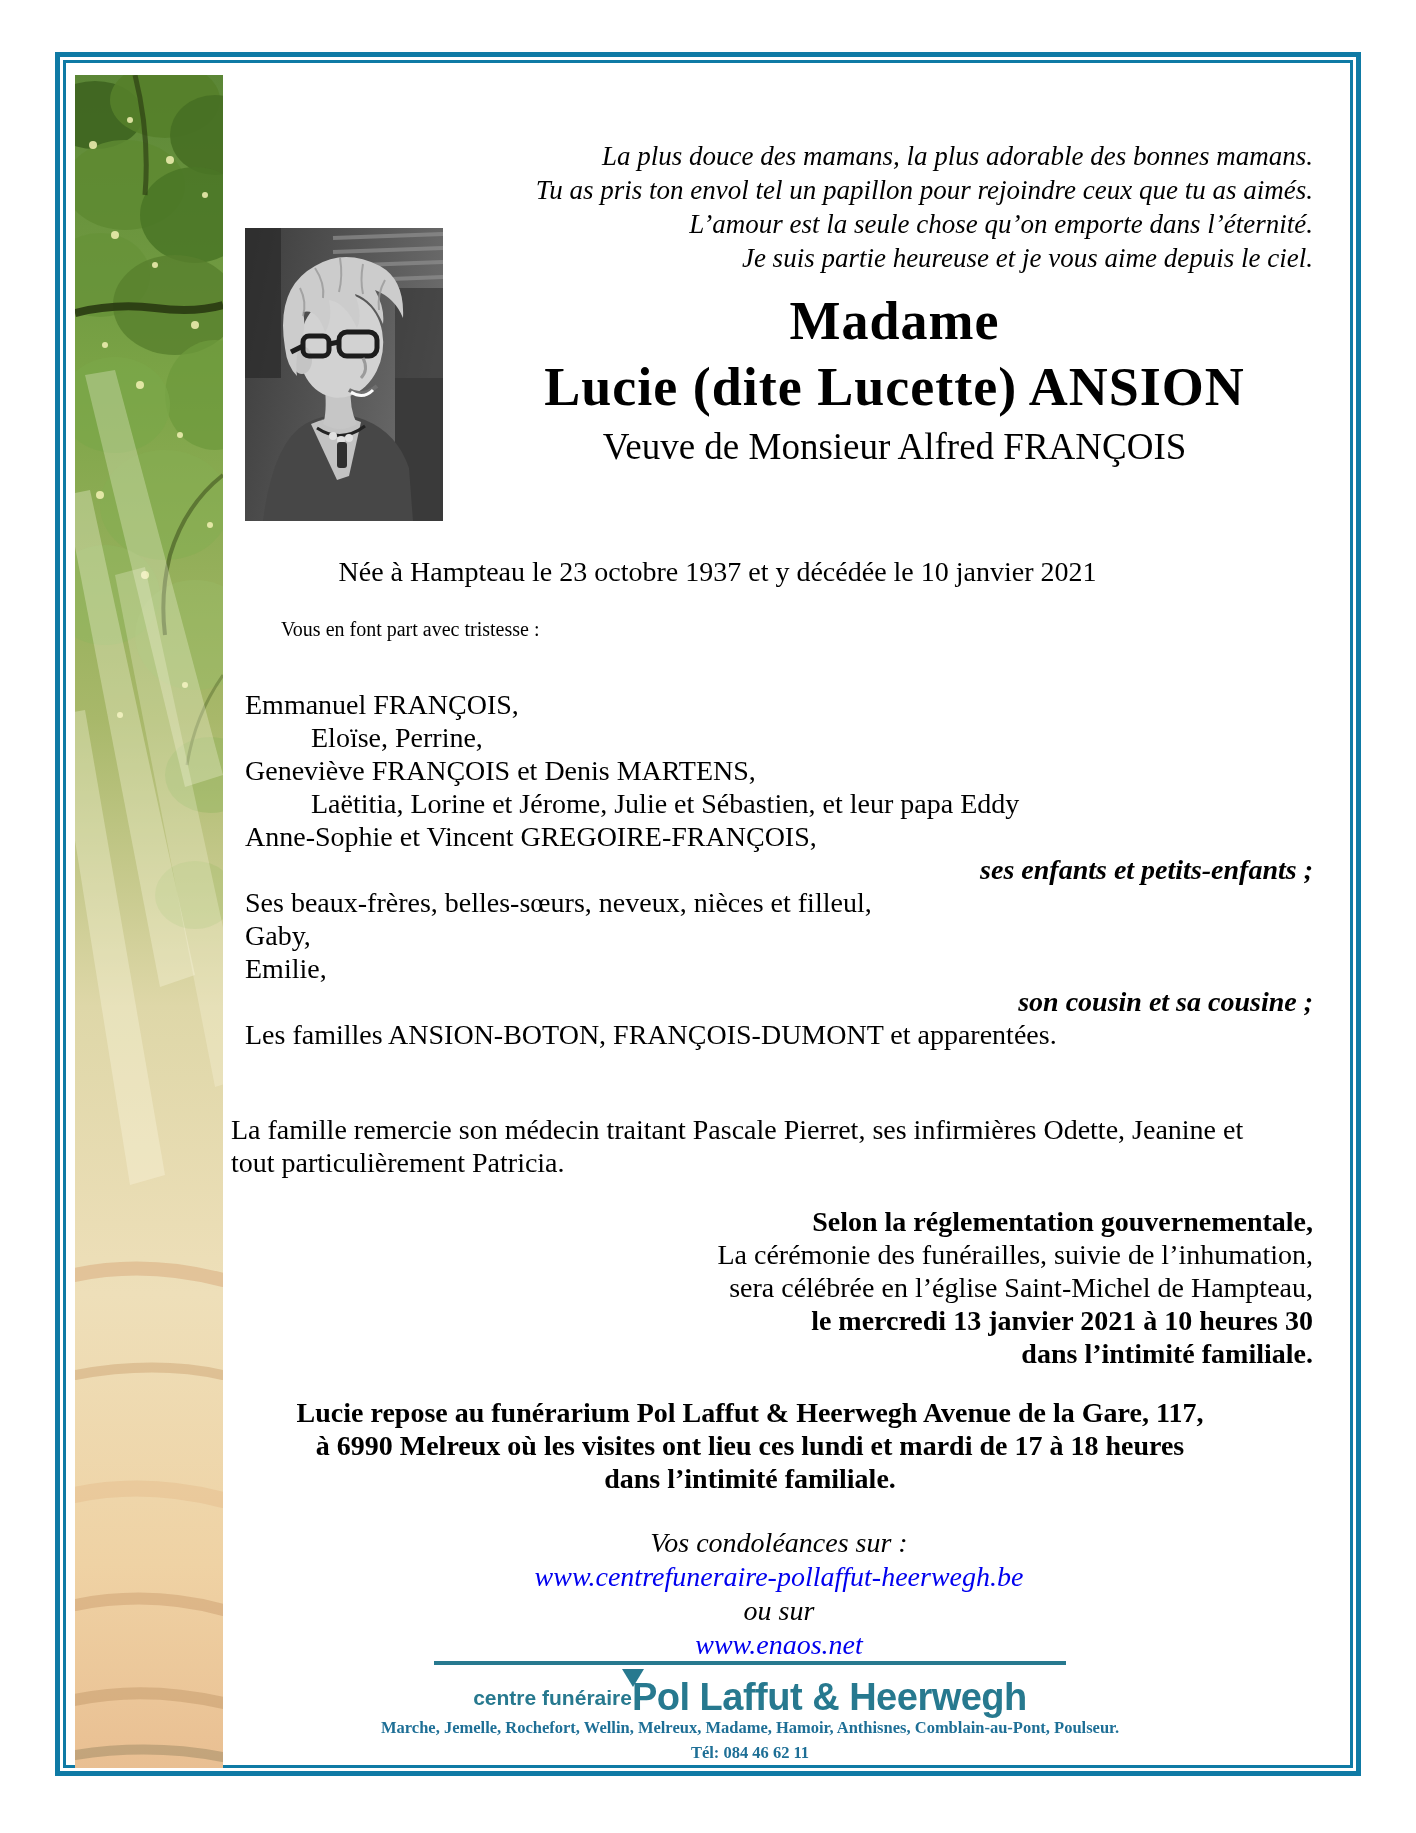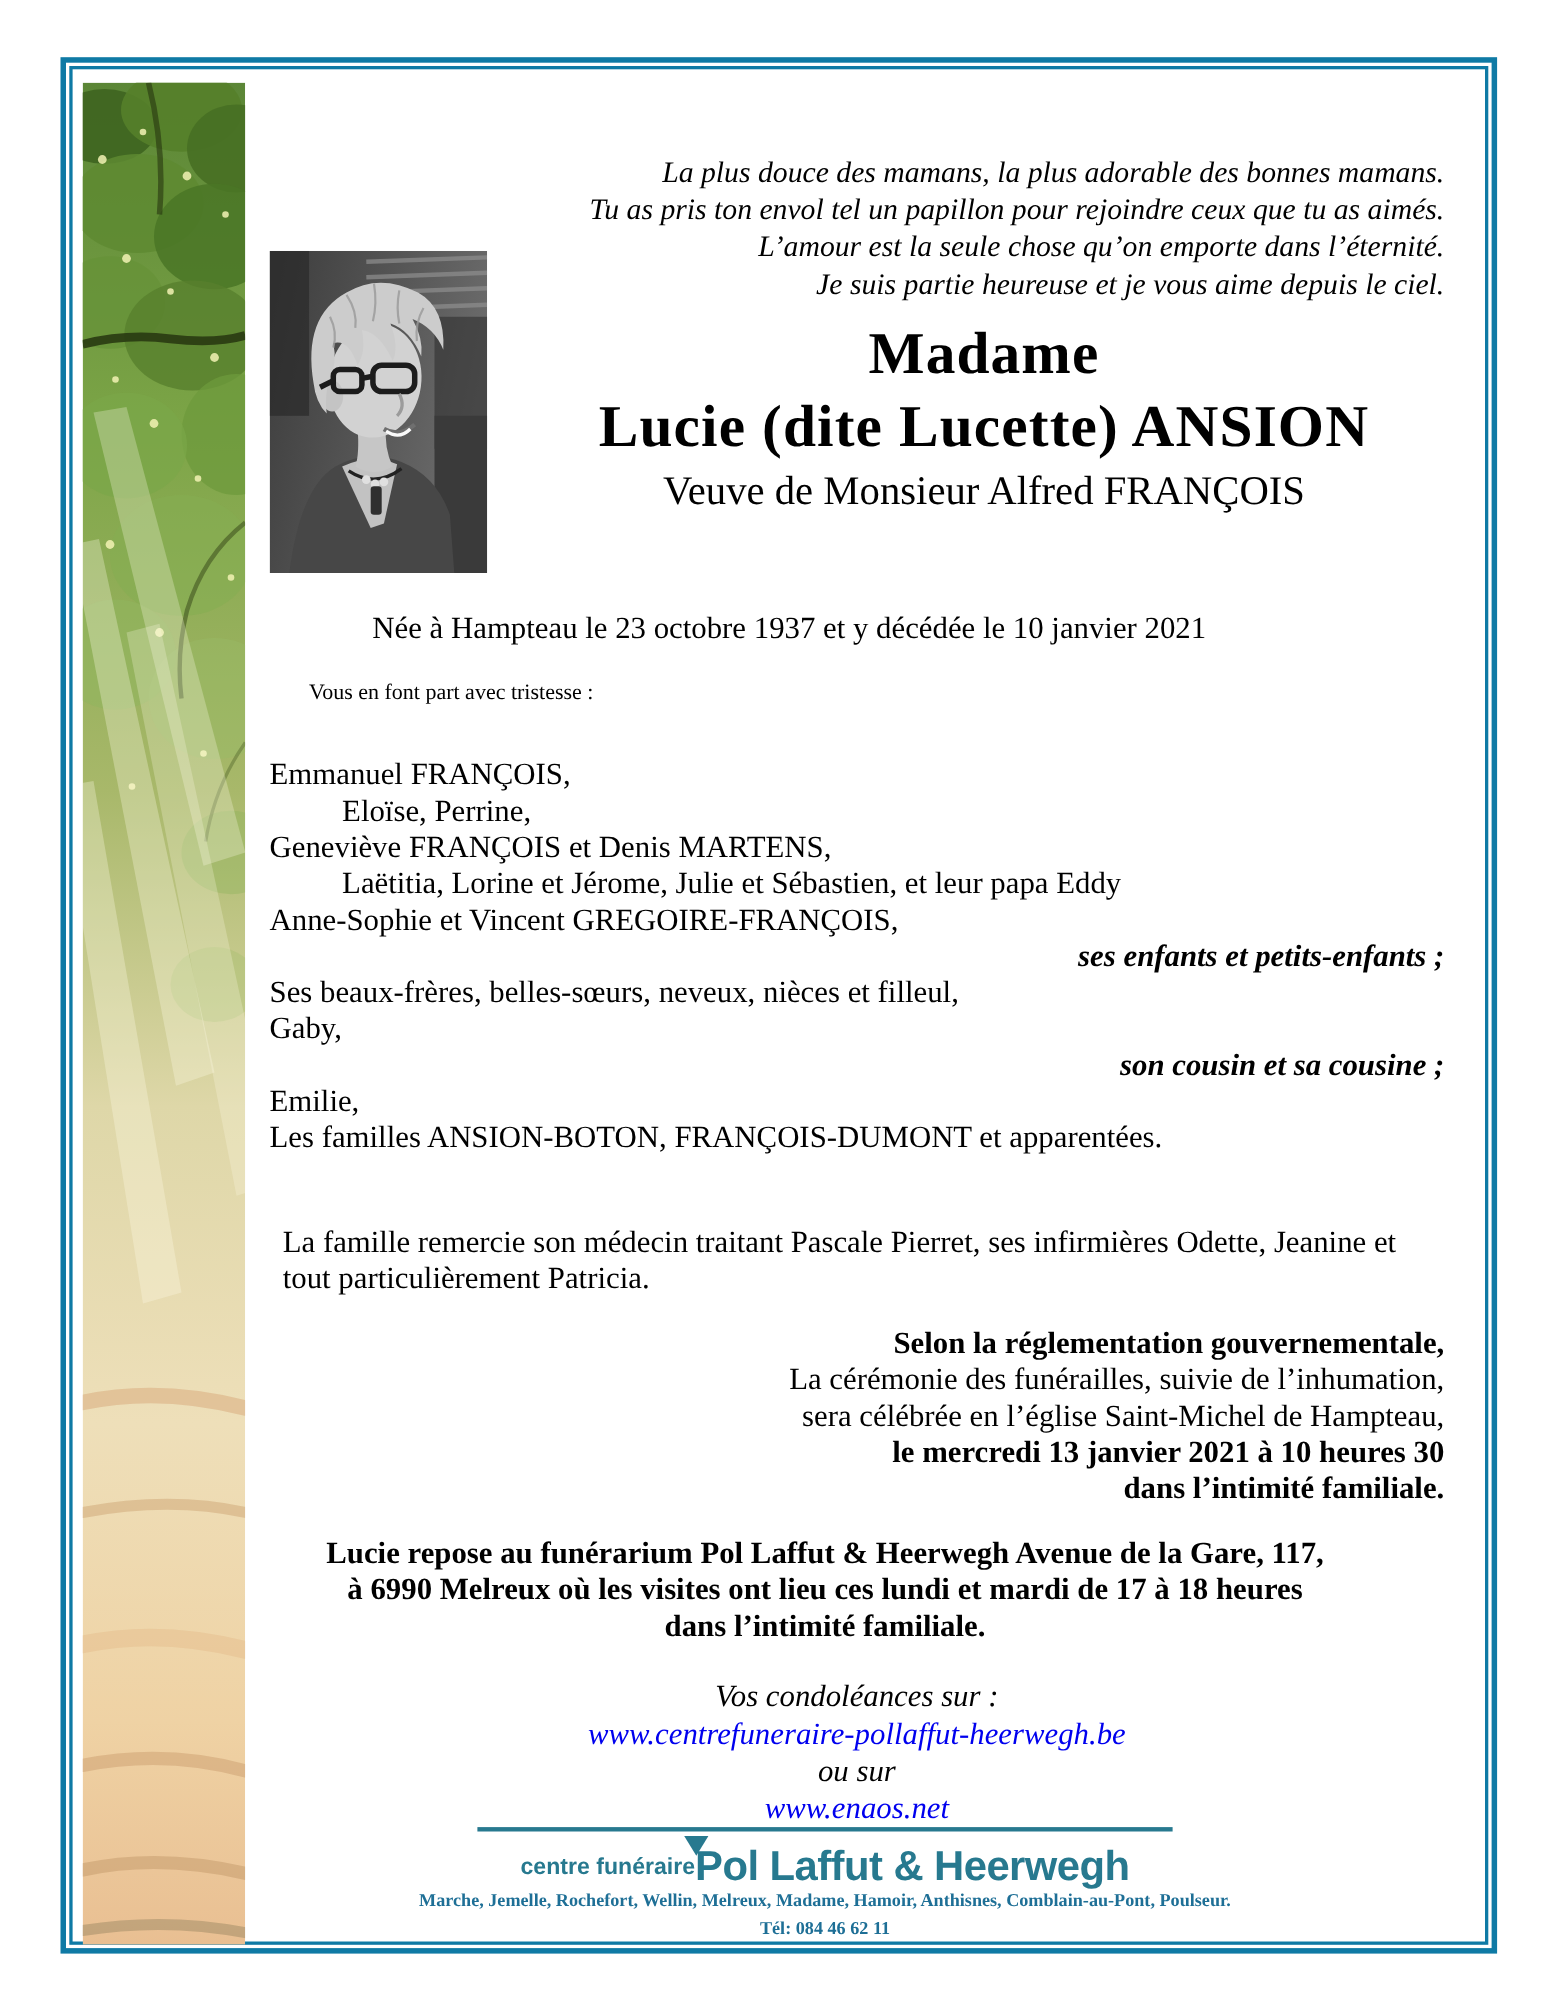--- a/index.html
+++ b/index.html
@@ -33,21 +33,21 @@
   .titleblock .sub { font-size:37px; line-height:46px; margin-top:4px; }
 
   .dates { position:absolute; left:245px; top:556px; width:945px; text-align:center; font-size:28px; }
 
   .intro { position:absolute; left:245px; top:618px; font-size:20px;margin-left:36px; }
 
   .family { position:absolute; left:245px; top:688px; width:1068px; font-size:28px; line-height:33px; }
   .family .indent { padding-left:66px; }
   .right-label { text-align:right; font-weight:700; font-style:italic; }
 
-  .thanks { position:absolute; left:257px; top:1113px; width:1068px; font-size:28px; line-height:33px; }
+  .thanks { position:absolute; left:231px; top:1113px; width:1068px; font-size:28px; line-height:33px; }
 
   .ceremony { position:absolute; left:245px; top:1205px; width:1068px; text-align:right; font-size:28px; line-height:33px; }
   .bold { font-weight:700; }
 
   .repose { position:absolute; left:245px; top:1396px; width:1010px; text-align:center; font-weight:700; font-size:28px; line-height:33px; }
 
   .condolences { position:absolute; left:245px; top:1526px; width:1068px; text-align:center; font-style:italic; font-size:28px; line-height:34px; }
   .doc-link { color:var(--link_blue,#0000ee); cursor:pointer; }
 
   .footer-divider { position:absolute; left:434px; top:1661px; width:632px; height:4px; background:var(--logo_teal,#27798f); }
@@ -215,22 +215,22 @@
 
 <div class="family">
   <div class="line">Emmanuel FRANÇOIS,</div>
   <div class="line indent">Eloïse, Perrine,</div>
   <div class="line">Geneviève FRANÇOIS et Denis MARTENS,</div>
   <div class="line indent">Laëtitia, Lorine et Jérome, Julie et Sébastien, et leur papa Eddy</div>
   <div class="line">Anne-Sophie et Vincent GREGOIRE-FRANÇOIS,</div>
   <div class="line right-label">ses enfants et petits-enfants ;</div>
   <div class="line">Ses beaux-frères, belles-sœurs, neveux, nièces et filleul,</div>
   <div class="line">Gaby,</div>
+  <div class="line">Emilie,</div>
   <div class="line right-label">son cousin et sa cousine ;</div>
-  <div class="line">Emilie,</div>
   <div class="line">Les familles ANSION-BOTON, FRANÇOIS-DUMONT et apparentées.</div>
 </div>
 
 <div class="thanks">
   <div class="line">La famille remercie son médecin traitant Pascale Pierret, ses infirmières Odette, Jeanine et</div>
   <div class="line">tout particulièrement Patricia.</div>
 </div>
 
 <div class="ceremony">
   <div class="line bold">Selon la réglementation gouvernementale,</div>

